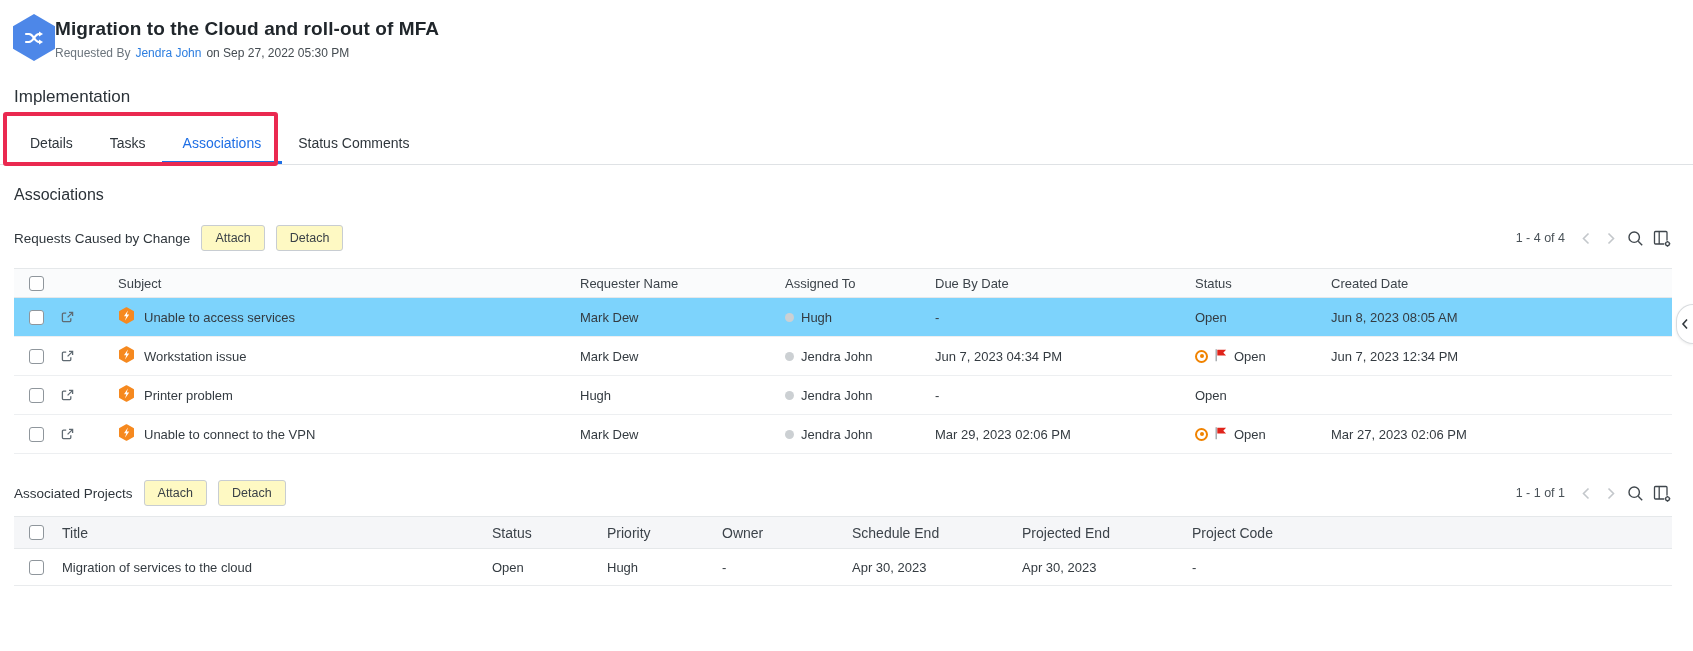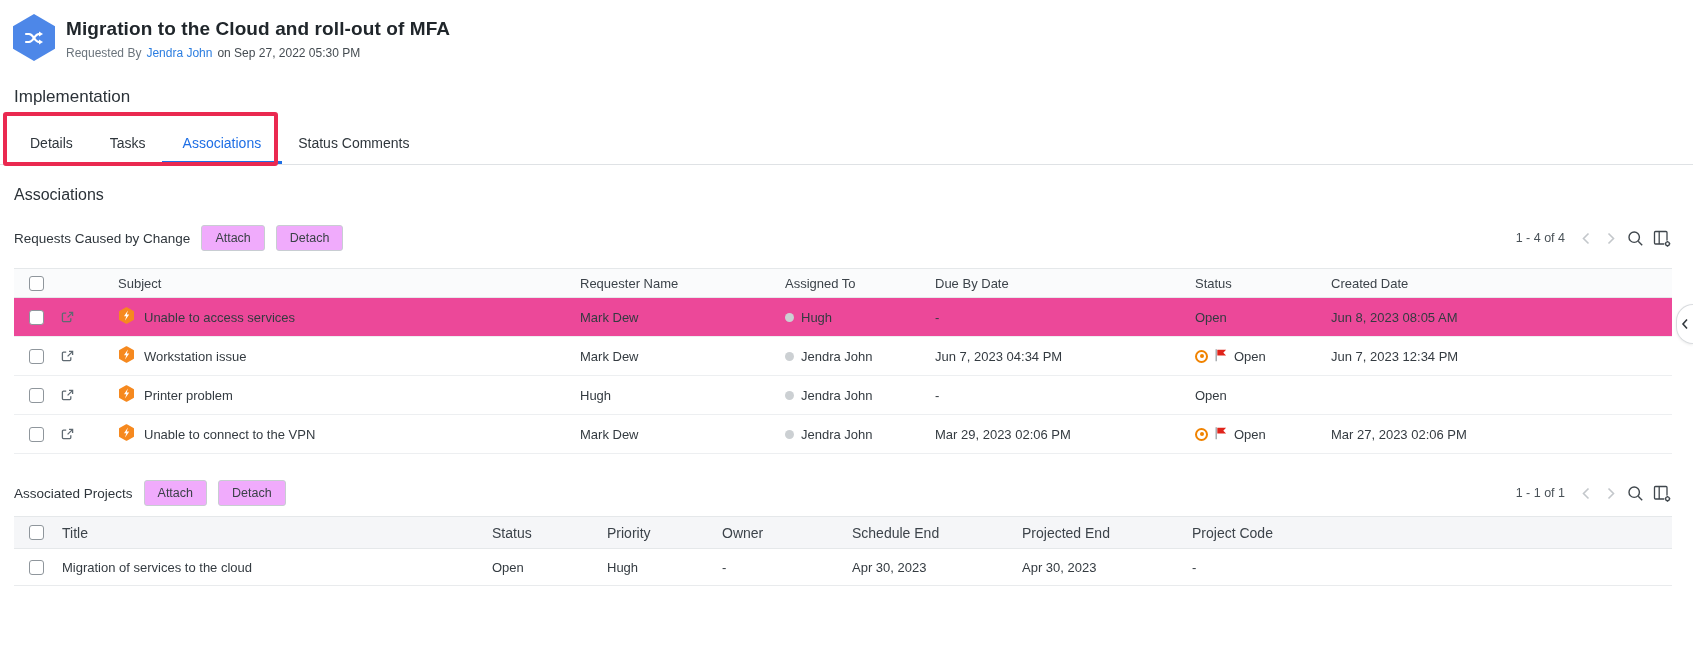--- a/index.html
+++ b/index.html
@@ -5,21 +5,21 @@
   * { box-sizing: border-box; margin: 0; padding: 0; }
   html, body { background: #fff; }
   body {
     width: 1693px; height: 651px; overflow: hidden;
     font-family: "Liberation Sans", sans-serif;
     color: #30373d;
   }
   .page { position: relative; width: 1693px; height: 651px; background: #fff; }
 
   
-  .app-header { display: flex; gap: 11px; padding: 14px 0 0 13px; align-items: flex-start; }
+  .app-header { display: flex; gap: 0; padding: 14px 0 0 13px; align-items: flex-start; }
   .hex {
     width: 42px; height: 47px; flex: none;
     clip-path: polygon(50% 0, 100% 26%, 100% 74%, 50% 100%, 0 74%, 0 26%);
     background: #4d87e8; display: flex; align-items: center; justify-content: center;
   }
   .page-title { font-size: 19px; font-weight: 700; color: #20262b; margin-top: 4px; letter-spacing: .1px; }
   .sub { display: flex; gap: 5px; margin-top: 6px; font-size: 12px; }
   .rb-label { color: #6b747c; }
   .req-link { color: #2b7de0; cursor: pointer; }
   .req-on { color: #444b51; }
@@ -32,36 +32,36 @@
   .tab.active { color: #1f6fe5; border-bottom-color: #1f6fe5; padding-left: 21px; padding-right: 21px; margin-left: -21px; margin-right: -21px; }
   .red-box { position: absolute; left: 3px; top: -9px; width: 275px; height: 54px; border: 4px solid #ea2950; border-radius: 3px; pointer-events: none; z-index: 3; }
 
   .assoc-heading { margin: 21px 0 0 14px; font-size: 16px; color: #2b3238; font-weight: 400; }
 
   
   .sec-row { display: flex; align-items: center; justify-content: space-between; margin: 21px 21px 0 14px; }
   .sec-row.projects { margin-top: 26px; }
   .sec-left { display: flex; align-items: center; gap: 11px; }
   .sec-title { font-size: 13.5px; color: #2f363c; }
-  .btn { font-family: inherit; font-size: 12.5px; color: #3a4147; background: #f0abfc; border: 1px solid #c8cdd2; border-radius: 3px; padding: 5px 13px; cursor: pointer; }
+  .btn { font-family: inherit; font-size: 12.5px; color: #3a4147; background: #fef9c3; border: 1px solid #c8cdd2; border-radius: 3px; padding: 5px 13px; cursor: pointer; }
   .pager { display: flex; align-items: center; gap: 9px; }
   .pager-text { font-size: 12.5px; color: #4a5258; margin-right: 5px; }
   .icon-btn { display: flex; align-items: center; cursor: pointer; }
 
   
   .table { margin: 0 21px 0 14px; }
   .t1 { margin-top: 17px; }
   .t2 { margin-top: 10px; }
   .grid1 { display: grid; grid-template-columns: 46px 58px 462px 205px 150px 260px 136px 1fr; align-items: center; }
   .grid2 { display: grid; grid-template-columns: 48px 430px 115px 115px 130px 170px 170px 1fr; align-items: center; }
   .thead { height: 30px; background: #fafbfc; border-top: 1px solid #e5e8ea; border-bottom: 1px solid #e5e8ea; font-size: 13px; color: #3c434a; }
   .thead2 { height: 33px; background: #f5f6f8; border-top: 1px solid #e5e8ea; border-bottom: 1px solid #e5e8ea; font-size: 14px; color: #3c434a; }
   .trow { height: 39px; border-bottom: 1px solid #edeff1; font-size: 13px; color: #343b41; }
   .trow2 { height: 37px; border-bottom: 1px solid #e9ebed; font-size: 13px; color: #343b41; }
-  .trow.hl { background: #ec4899; }
+  .trow.hl { background: #7dd3fc; }
   .cell-cb { padding-left: 15px; }
   .checkbox { width: 15px; height: 15px; border: 1px solid #8f969c; border-radius: 3px; background: #fff; cursor: pointer; }
   .subj { display: flex; align-items: center; gap: 9px; }
   .assigned { display: flex; align-items: center; gap: 7px; }
   .avatar-dot { width: 9px; height: 9px; border-radius: 50%; background: #ccd0d3; flex: none; }
   .status-cell { display: flex; align-items: center; gap: 6px; }
   .ring { width: 13px; height: 13px; border-radius: 50%; border: 2px solid #f08300; background: #fff; position: relative; flex: none; }
   .ring::after { content: ""; position: absolute; inset: 2.5px; border-radius: 50%; background: #f08300; }
 
   

